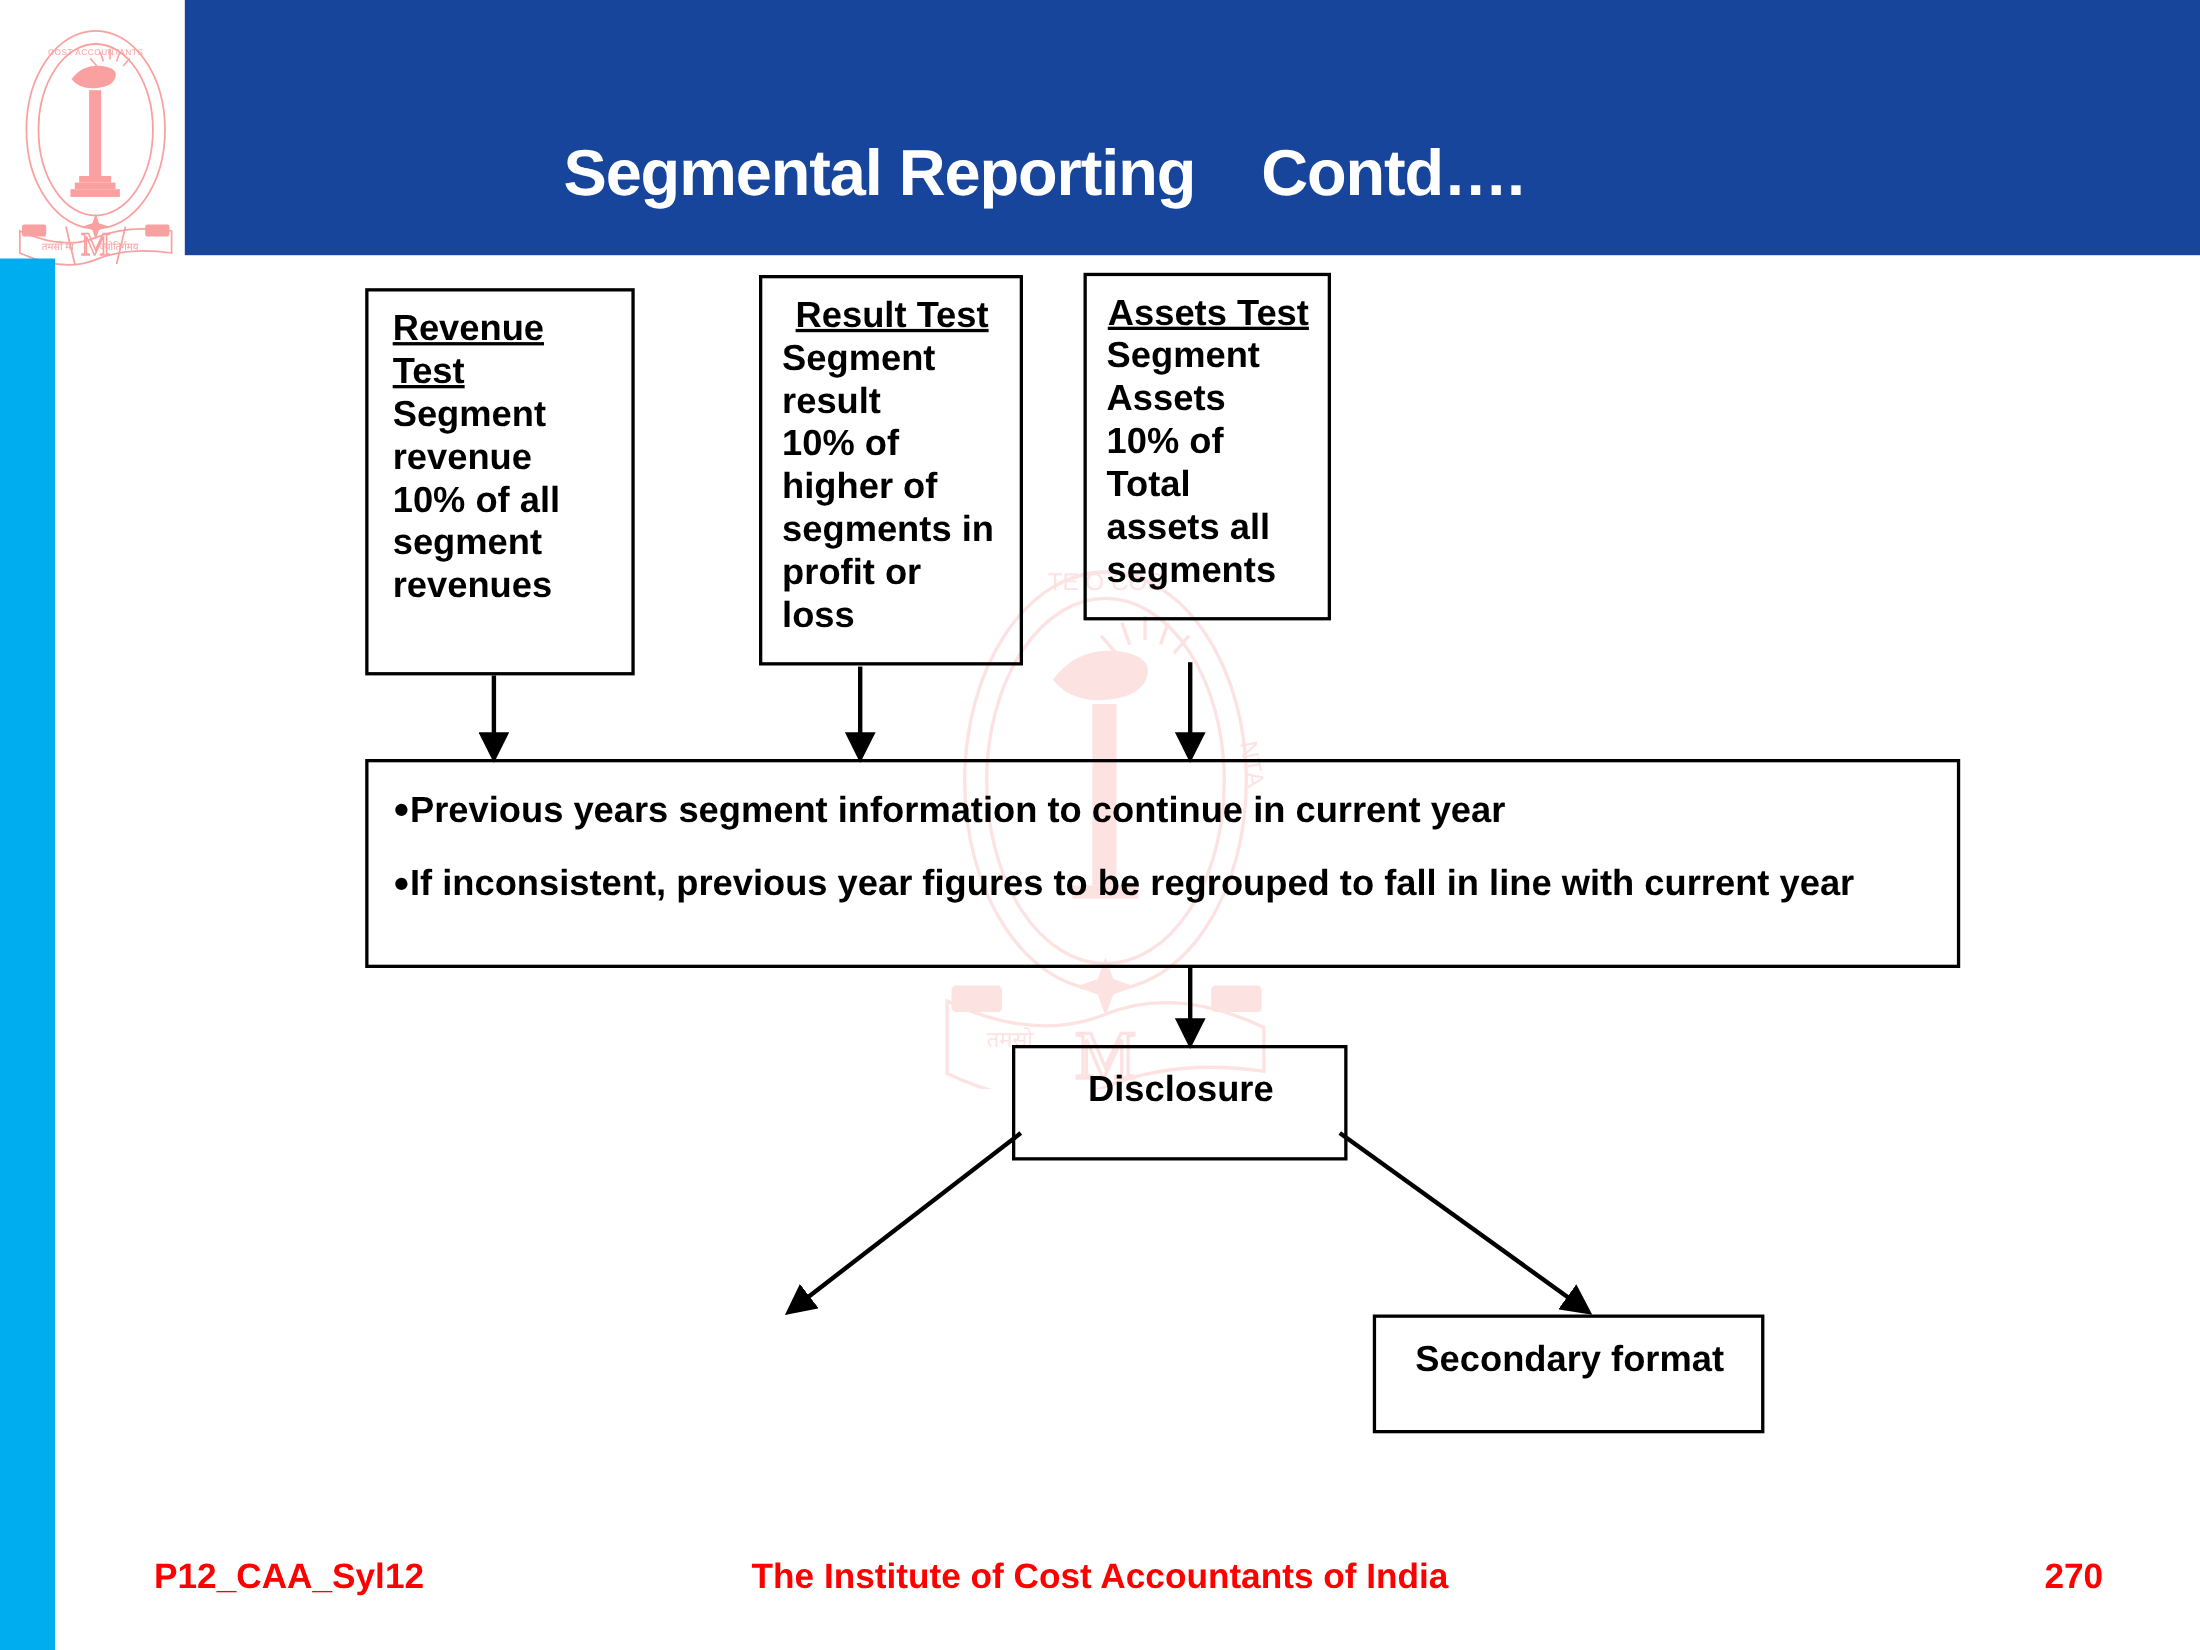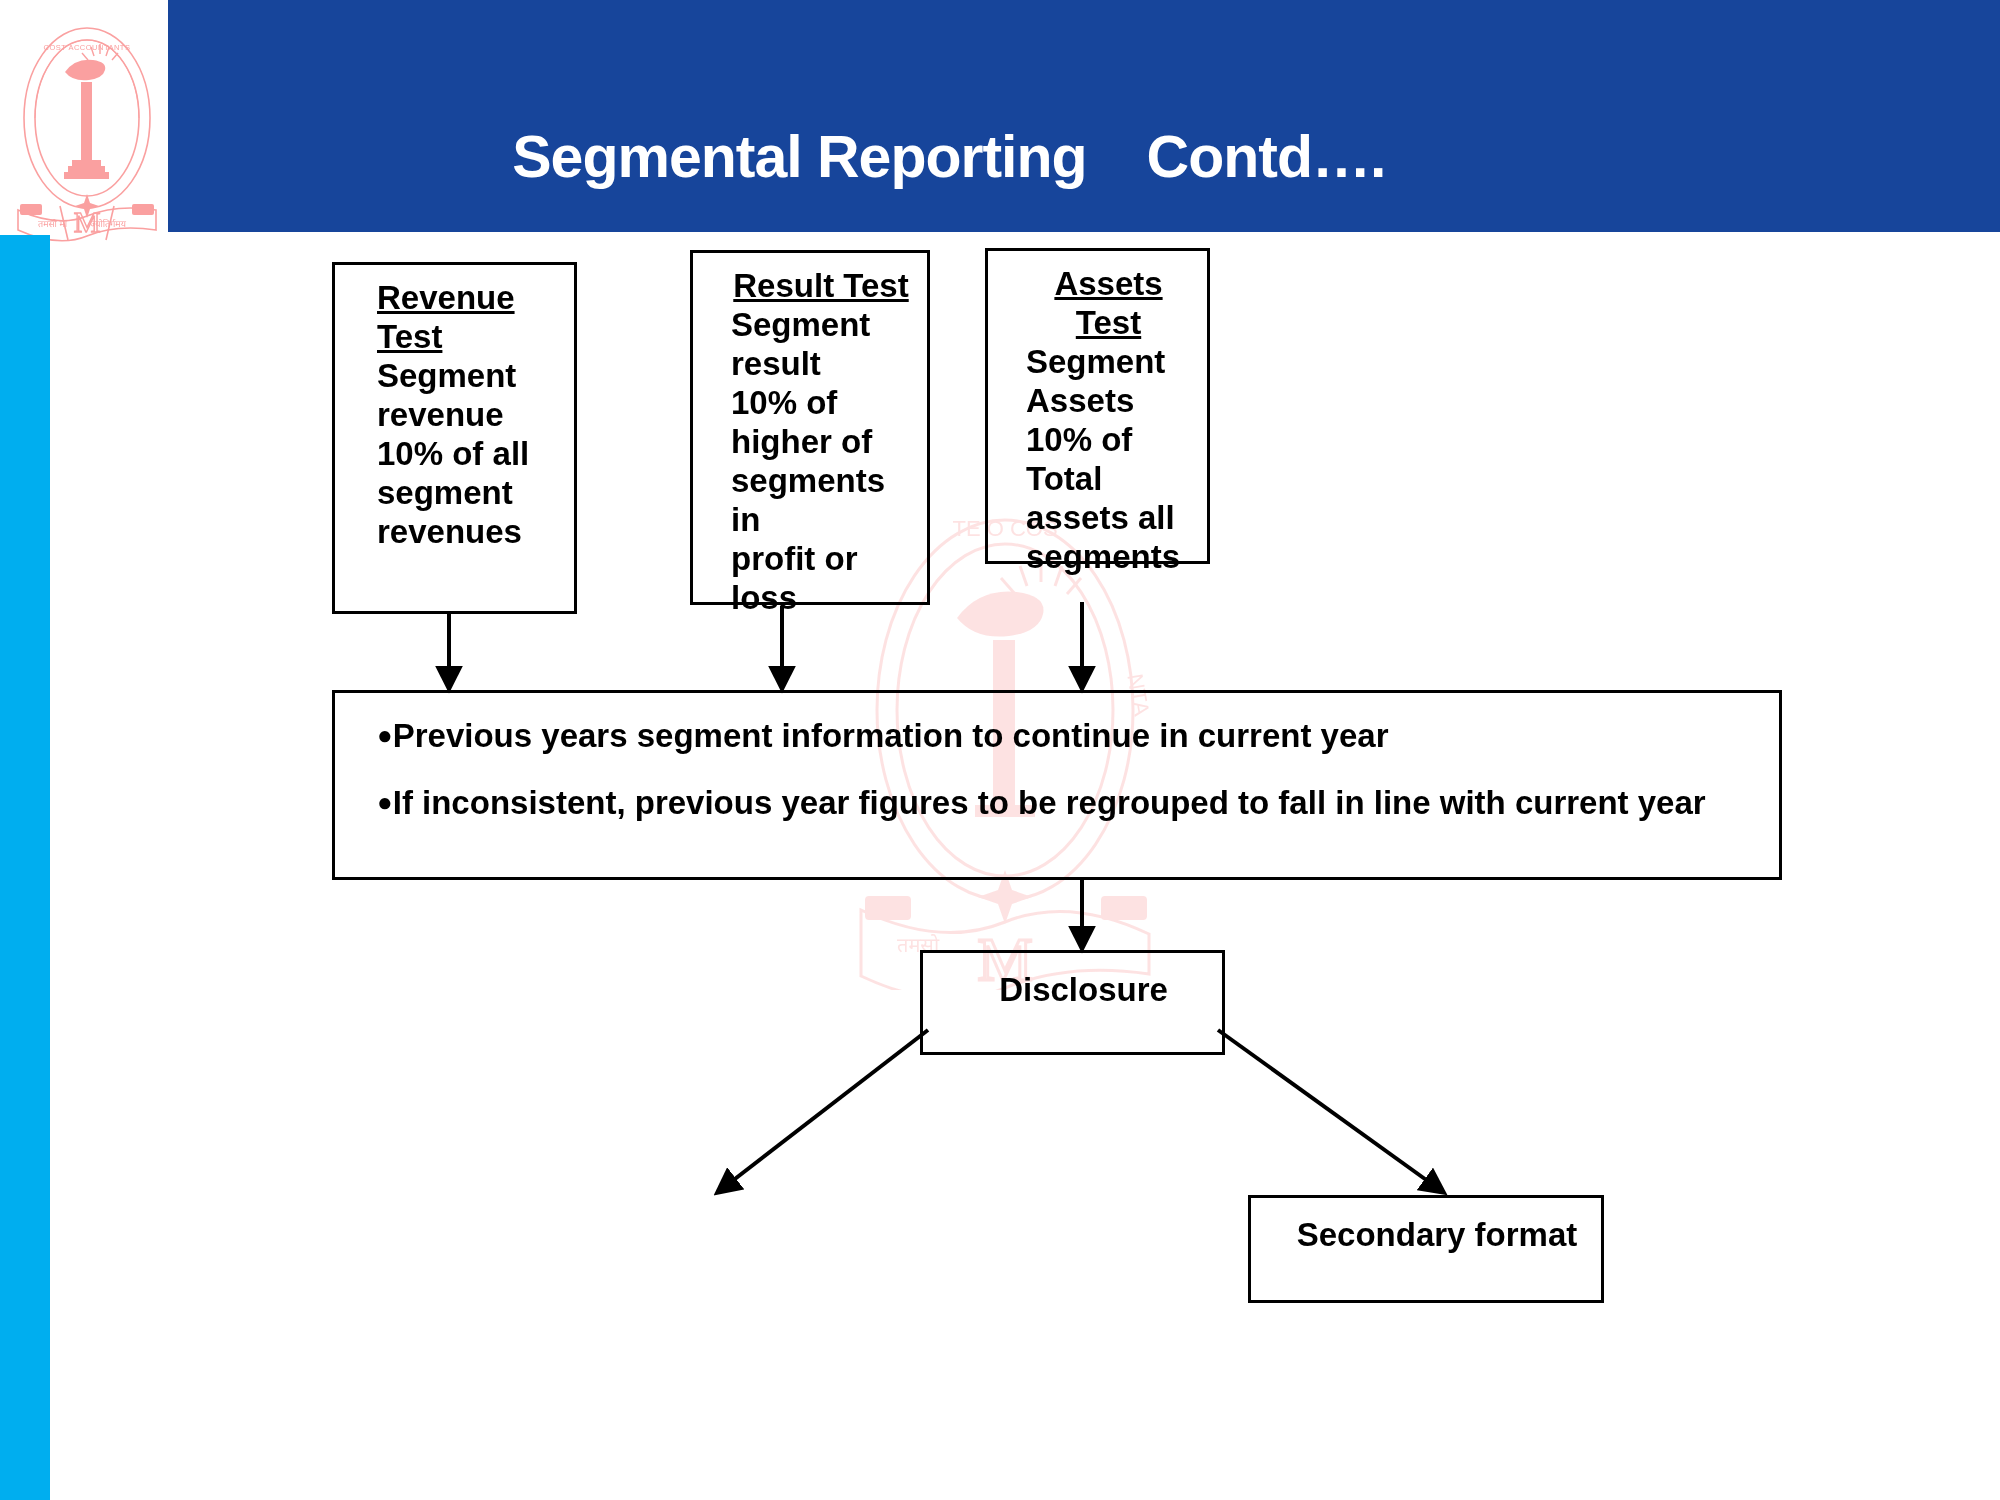--- a/index.html
+++ b/index.html
@@ -79,21 +79,20 @@
 
   .node {
     position: absolute;
     border: 3px solid #000000;
     background: transparent;
     box-sizing: border-box;
     font-size: 33px;
     font-weight: bold;
     color: #000000;
     line-height: 1.18;
-    padding-left: 20px;
   }
   .node .inner { padding: 14px 16px 0 18px; }
   .node .heading {
     text-decoration: underline;
     display: block;
   }
   .node.ctr { text-align: center; }
   .node.ctr .inner { padding-top: 18px; }
 
   
@@ -297,14 +296,19 @@
     </div>
   </div>
 
 
   <div class="node ctr" id="box-secondary">
     <div class="inner">
       <span>Secondary format</span>
     </div>
   </div>
 
+  <div class="footer">
+    <span class="footer-left">P12_CAA_Syl12</span>
+    <span class="footer-center">The Institute of Cost Accountants of India</span>
+    <span class="footer-right">270</span>
+  </div>
 
 </div>
 
 </body></html>

